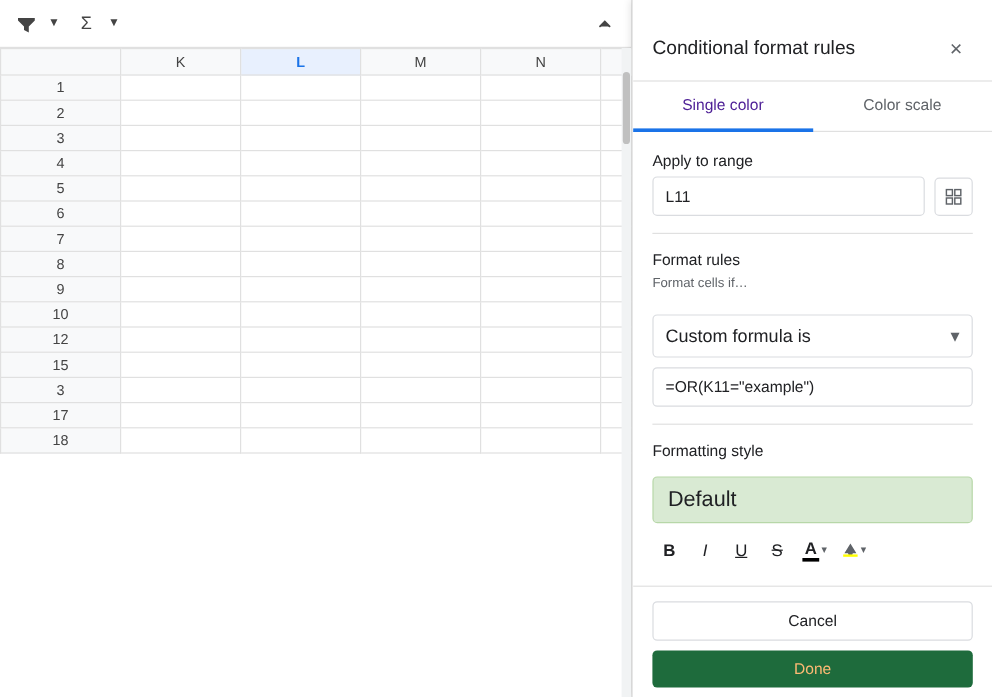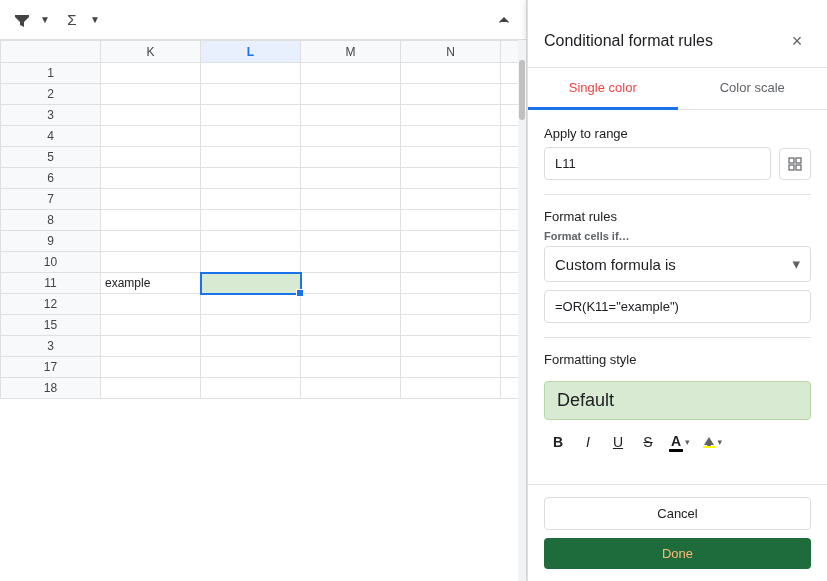--- a/index.html
+++ b/index.html
@@ -188,21 +188,21 @@
       text-align: center;
       padding: 12px 8px;
       cursor: pointer;
       font-size: 13px;
       color: #5f6368;
       border-bottom: 3px solid transparent;
       margin-bottom: -1px;
     }
 
     .tab.active {
-      color: #ef4444;
+      color: #4c1d95;
       border-bottom: 3px solid #1a73e8;
       font-weight: 500;
     }
 
     
     .panel-content {
       padding: 16px;
       display: flex;
       flex-direction: column;
       gap: 14px;
@@ -240,22 +240,21 @@
       justify-content: center;
       border: 1px solid #dadce0;
       border-radius: 4px;
       cursor: pointer;
       color: #5f6368;
     }
 
     .sub-label {
       font-size: 11px;
       color: #5f6368;
-      margin-bottom: 4px;
-      font-weight: bold;
+      margin-bottom: 20px;
     }
 
     .dropdown-select {
       width: 100%;
       border: 1px solid #dadce0;
       border-radius: 4px;
       padding: 8px 10px;
       font-size: 15px;
       color: #202124;
       background: #fff;
@@ -479,28 +478,20 @@
             </tr>
             <tr class="grid-row">
               <td class="row-header">10</td>
               <td></td>
               <td></td>
               <td></td>
               <td></td>
               <td></td>
             </tr>
             <tr class="grid-row">
-              <td class="row-header">11</td>
-              <td class="example-cell">example</td>
-              <td class="selected-cell"></td>
-              <td></td>
-              <td></td>
-              <td></td>
-            </tr>
-            <tr class="grid-row">
               <td class="row-header">12</td>
               <td></td>
               <td></td>
               <td></td>
               <td></td>
               <td></td>
             </tr>
             <tr class="grid-row">
               <td class="row-header">15</td>
               <td></td>

